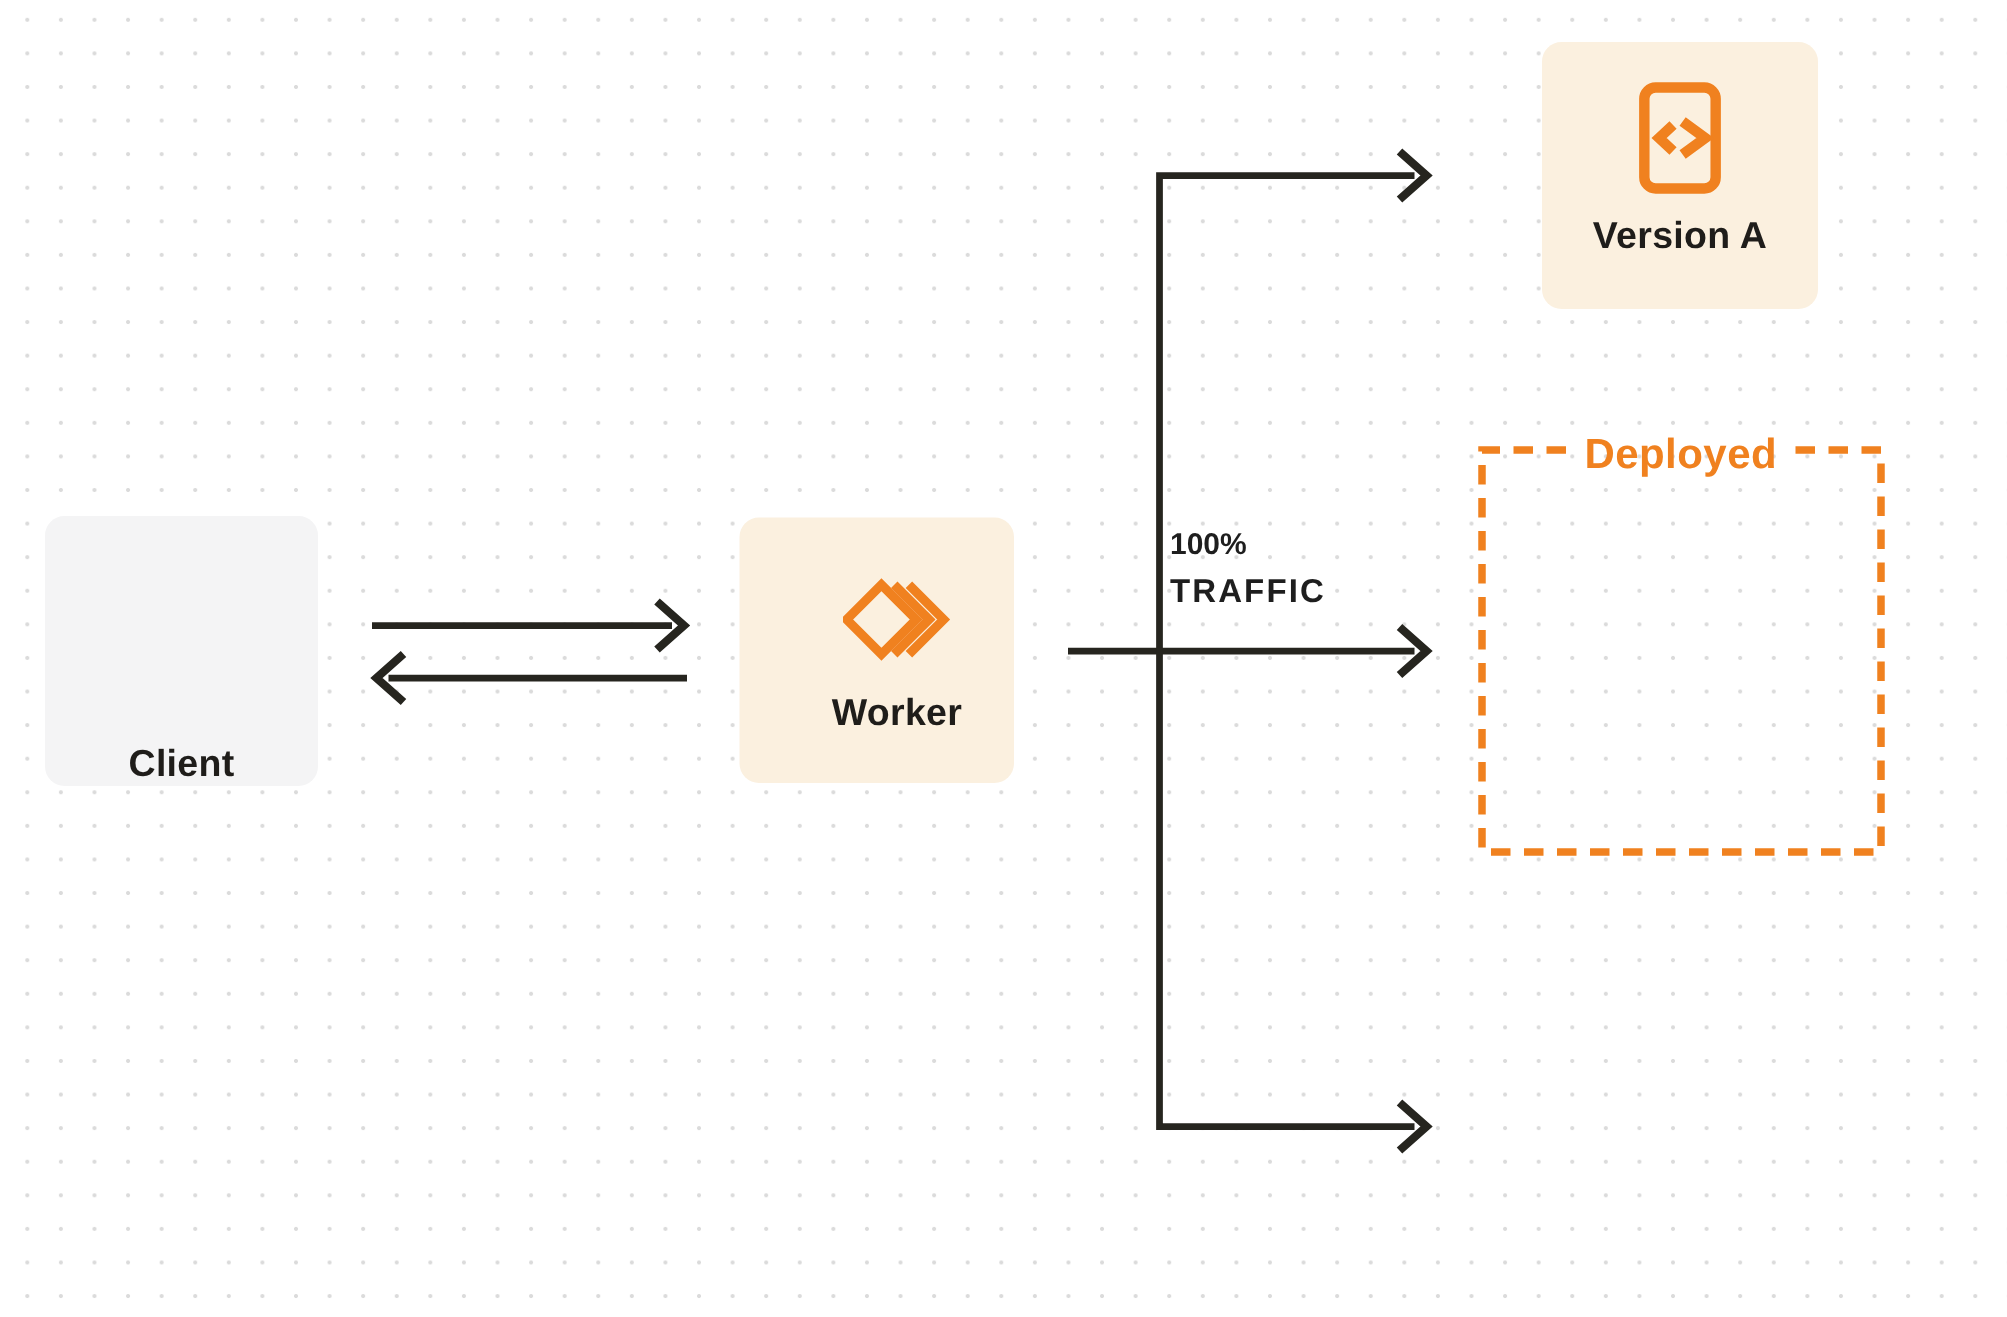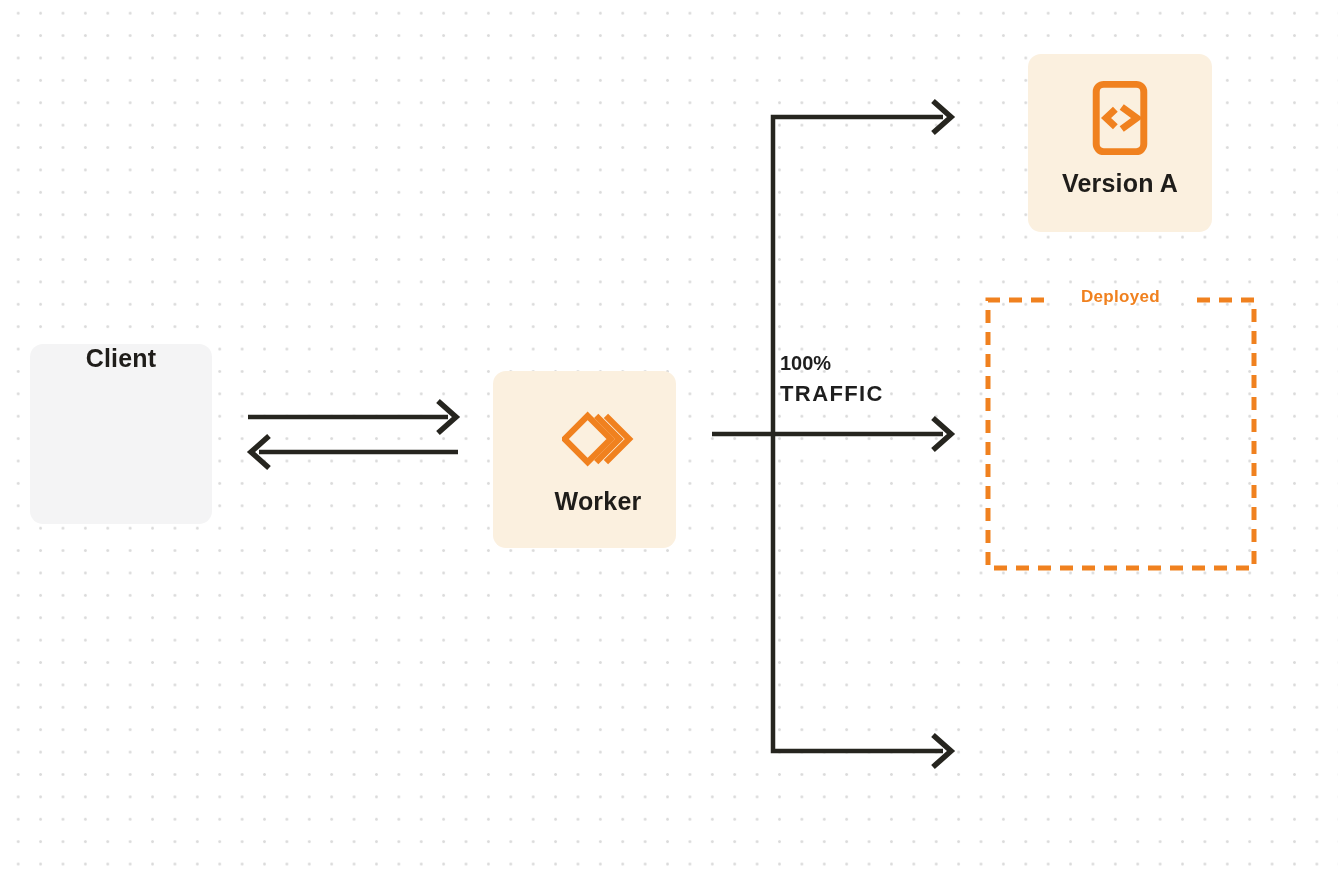--- a/index.html
+++ b/index.html
@@ -20,49 +20,49 @@
     position:absolute;left:0;top:0;width:1338px;height:878px;
     pointer-events:none;
   }
   .node{
     position:absolute;
     border-radius:13px;
     display:flex;flex-direction:column;align-items:center;
     box-sizing:border-box;
   }
   .node-gray{background:#F4F4F5;}
-  .node-cream{background:#FBF0DF;margin-top:26px;}
+  .node-cream{background:#FBF0DF;}
   .node-label{
     font-weight:700;
     font-size:25px;
     color:#1F1D1A;
     letter-spacing:.2px;
     white-space:nowrap;
   }
-  .client-node{justify-content:flex-start;}
+  .client-node{justify-content:flex-end;}
   .worker-node{padding-top:36px;}
   .worker-node .node-label{margin-top:16px;}
   .version-node{padding-top:26px;}
   .version-node .node-label{margin-top:13px;}
   .traffic-label{
     position:absolute;
     left:780px;top:350px;width:156px;
     text-align:left;
     color:#1E1E1E;
     font-weight:700;
   }
   .traffic-line1{font-size:20px;line-height:26px;}
   .traffic-line2{font-size:22px;line-height:26px;letter-spacing:1.4px;margin-top:5px;}
   .deployed-label{
     position:absolute;
     left:985px;top:287px;width:271px;
     text-align:center;
     color:#F0811F;
     font-weight:700;
-    font-size:17px;
+    font-size:28px;
     letter-spacing:.3px;
   }
   .arrow-line{stroke:#26251F;stroke-width:4.5;fill:none;stroke-linecap:butt;stroke-linejoin:miter;}
   .arrow-head{stroke:#26251F;stroke-width:5.5;fill:none;stroke-linecap:butt;stroke-linejoin:miter;}
   .dashed-zone{stroke:#F0811F;stroke-width:5;fill:none;stroke-dasharray:13 9;}
   .icon-orange{stroke:#F0811F;fill:none;stroke-linecap:butt;stroke-linejoin:miter;}
 </style>
 </head>
 <body>
 

